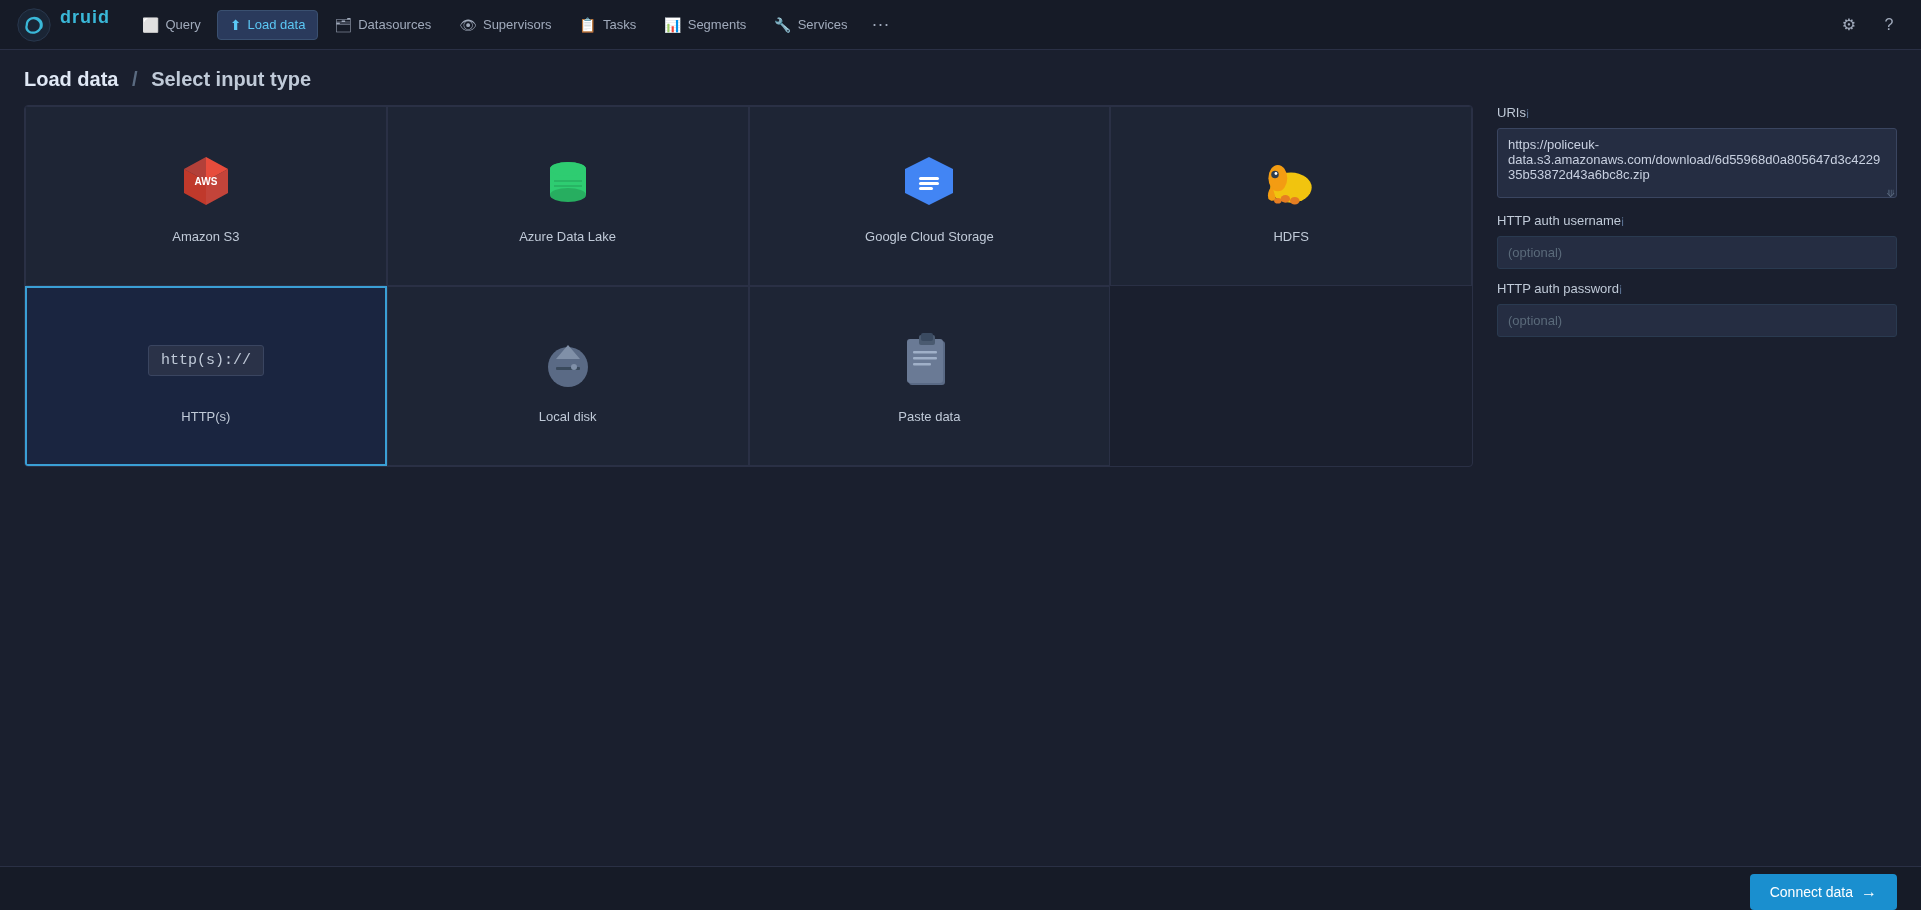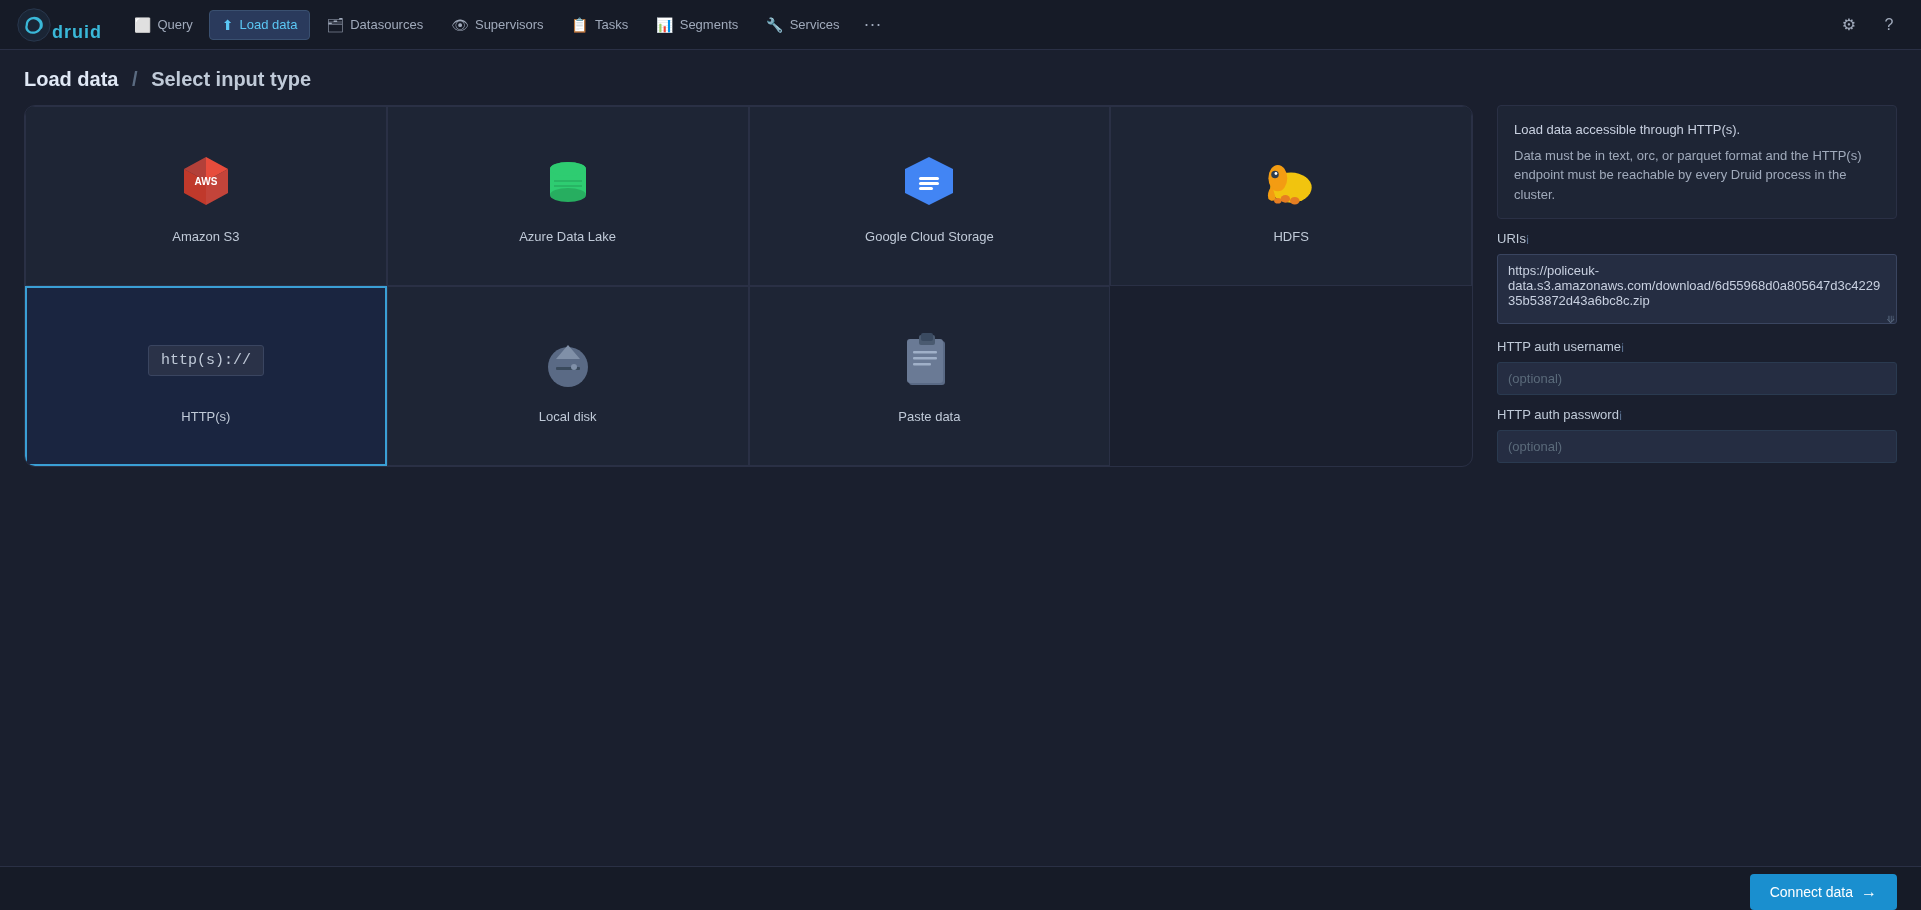--- a/index.html
+++ b/index.html
@@ -17,21 +17,22 @@
       background-color: #161b27;
       height: 50px;
       display: flex;
       align-items: center;
       padding: 0 16px;
       border-bottom: 1px solid #2a3045;
       gap: 4px;
     }
     .navbar-brand {
       display: flex;
-      align-items: flex-end;
+      align-items: flex-start;
+      gap: 8px;
       margin-right: 16px;
       cursor: pointer;
     }
     .druid-logo {
       width: 36px;
       height: 36px;
     }
     .nav-item {
       display: flex;
       align-items: center;
@@ -85,21 +86,21 @@
     }
 
     
     .source-grid {
       flex: 1;
       display: grid;
       grid-template-columns: repeat(4, 1fr);
       grid-template-rows: repeat(2, 1fr);
       gap: 0;
       border: 1px solid #2a3045;
-      border-radius: 11px;
+      border-radius: 4px;
       overflow: hidden;
       max-height: 460px;
       align-self: flex-start;
     }
     .source-tile {
       background: #1e2535;
       border: 1px solid #2a3045;
       display: flex;
       flex-direction: column;
       align-items: center;
@@ -402,24 +403,20 @@
         </svg>
       </div>
       <span class="tile-label">Paste data</span>
     </div>
 
 
   </div>
 
   <div class="right-panel">
 
-    <div class="panel-description">
-      <div class="desc-title">Load data accessible through HTTP(s).</div>
-      <div>Data must be in text, orc, or parquet format and the HTTP(s) endpoint must be reachable by every Druid process in the cluster.</div>
-    </div>
 
     <div class="field-group">
       <div class="field-label">
         <span>URIs</span>
         <span class="info-icon">ℹ</span>
       </div>
       <div class="field-textarea-wrapper">
         <textarea class="field-textarea" rows="3" style="">https://policeuk-data.s3.amazonaws.com/download/6d55968d0a805647d3c422935b53872d43a6bc8c.zip</textarea>
         <span class="resize-handle">⟱</span>
       </div>

